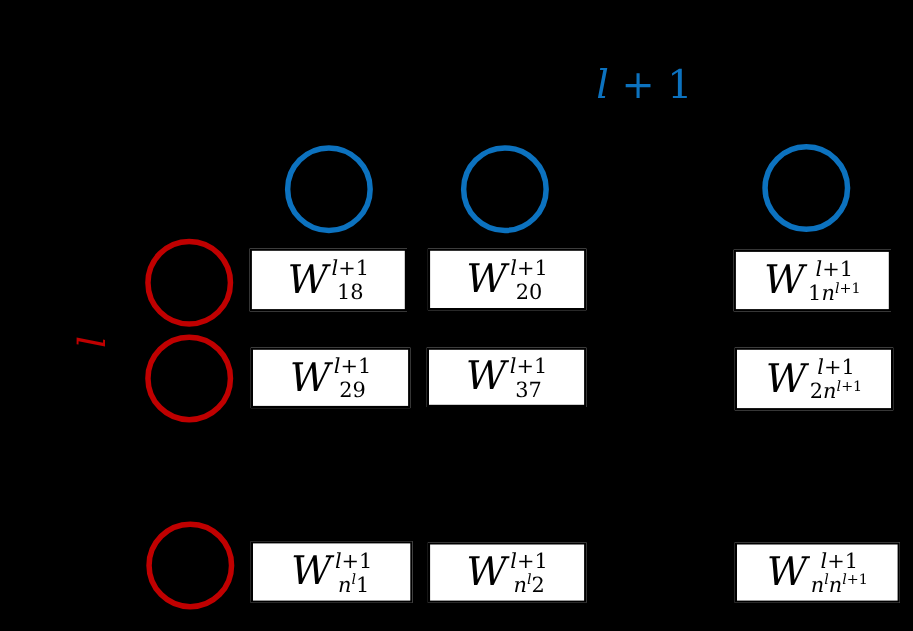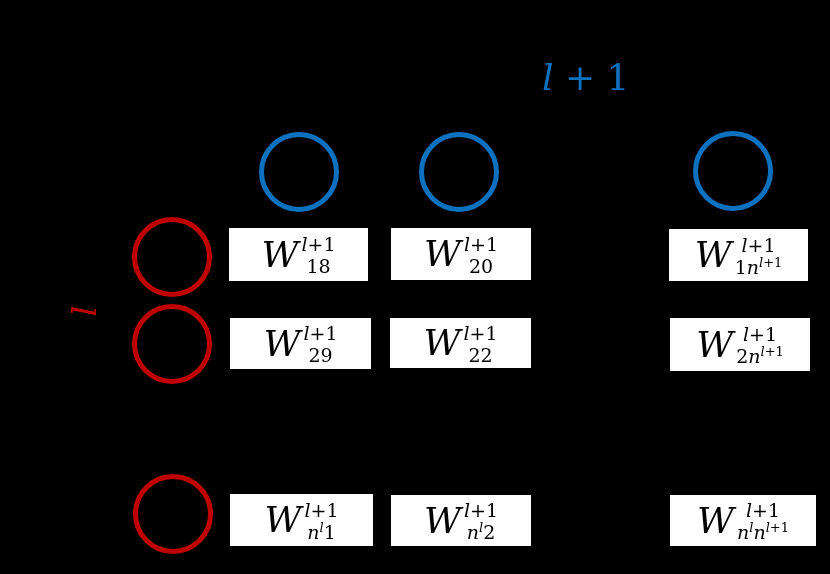--- a/index.html
+++ b/index.html
@@ -117,21 +117,21 @@
       <span class="base">W</span>
       <span class="scripts">
         <span class="sup"><span class="mvar">l</span><span>+1</span></span>
         <span class="sub"><span>29</span></span>
       </span>
     </div>
   <div class="wcell" style="left:388px;top:316px;width:145px;height:54px;">
       <span class="base">W</span>
       <span class="scripts">
         <span class="sup"><span class="mvar">l</span><span>+1</span></span>
-        <span class="sub"><span>22</span></span>
+        <span class="sub"><span>37</span></span>
       </span>
     </div>
   <div class="wcell" style="left:668px;top:316px;width:144px;height:57px;">
       <span class="base">W</span>
       <span class="scripts">
         <span class="sup"><span class="mvar">l</span><span>+1</span></span>
         <span class="sub"><span>2</span><span class="mvar">n</span><span class="nsup"><span class="mvar">l</span><span>+1</span></span></span>
       </span>
     </div>
   <div class="wcell" style="left:228px;top:492px;width:147px;height:56px;">

